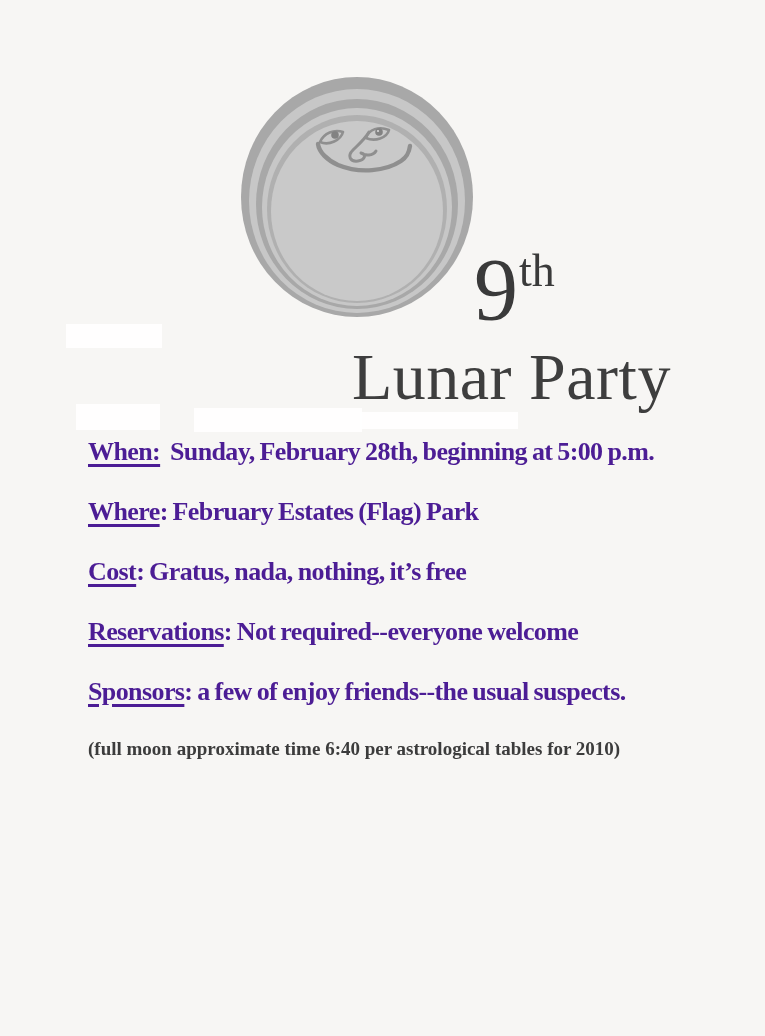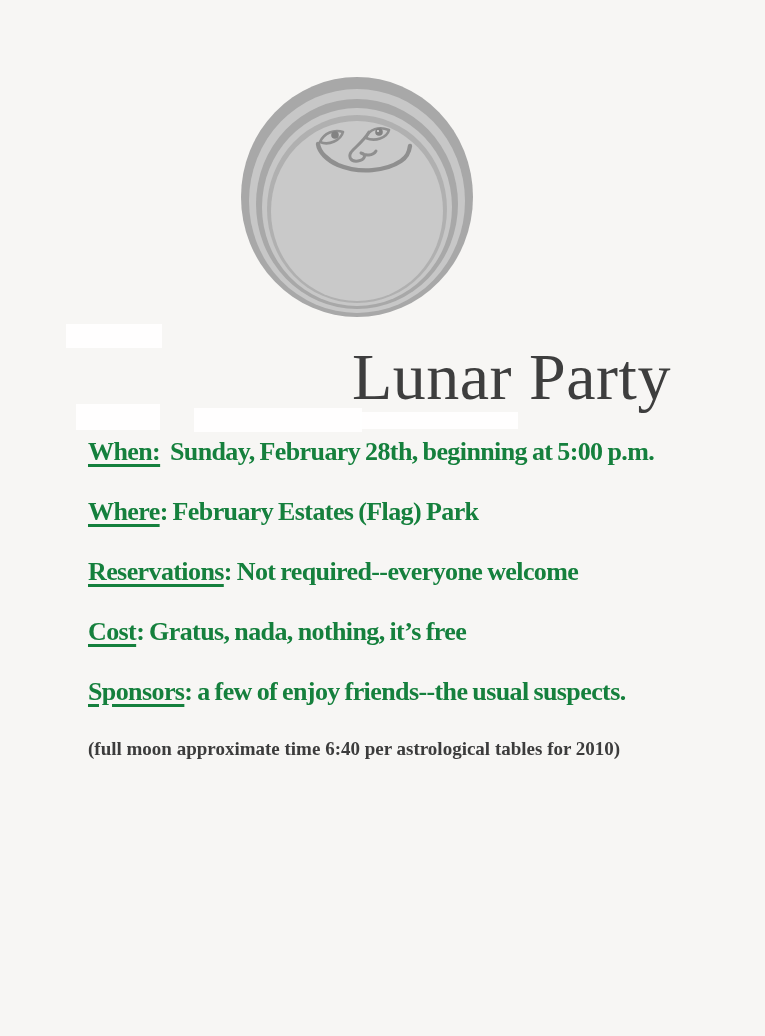--- a/index.html
+++ b/index.html
@@ -63,21 +63,21 @@
     width: 640px;
   }
   .content p {
     margin: 0 0 30px 0;
     font-weight: bold;
     font-size: 26px;
     line-height: 30px;
     letter-spacing: -0.6px;
     word-spacing: -1px;
     white-space: pre-wrap;
-    color: #15803d;
+    color: #4c1d95;
   }
   .label {
     text-decoration: underline;
     text-decoration-thickness: 2.5px;
     text-underline-offset: 4px;
   }
   .closing { margin-bottom: 0 !important; }
   .footnote {
     margin: 18px 0 0 0 !important;
     font-weight: bold;
@@ -110,31 +110,32 @@
       <path d="M 82,68 C 86,59 96,55 105,58 C 103,66 91,72 82,68 Z" stroke-width="2.6"></path>
       <circle cx="97" cy="61" r="3.8" fill="#828282" stroke="none"></circle>
       <path d="M 128,64 C 131,55 141,52 151,56 C 149,64 137,68 128,64 Z" stroke-width="2.6"></path>
       <circle cx="141" cy="58" r="3.8" fill="#828282" stroke="none"></circle>
       <circle cx="140" cy="57" r="1.1" fill="#d8d8d8" stroke="none"></circle>
       <path d="M 131,58 C 127,65 120,71 115,76 C 109,82 112,88 120,87 C 127,86 129,80 123,79 C 127,82 135,82 138,77" stroke-width="3"></path>
       <path d="M 80,70 C 81,78 89,86 100,91 C 122,100 148,97 163,87 C 169,83 171,79 172,72" stroke-width="4.4"></path>
     </g>
   </svg>
 
+  <div class="edition"><span>9</span><span class="suffix">th</span></div>
 
   <h1 class="title">Lunar Party</h1>
 
   <div class="content">
     <p><span class="label">When:</span><span>  Sunday, February 28th, beginning at 5:00 p.m.</span></p>
 
     <p><span class="label">Where</span><span>: February Estates (Flag) Park</span></p>
 
+    <p><span class="label">Cost</span><span>: Gratus, nada, nothing, it’s free</span></p>
+
     <p><span class="label">Reservations</span><span>: Not required--everyone welcome</span></p>
-
-    <p><span class="label">Cost</span><span>: Gratus, nada, nothing, it’s free</span></p>
 
 
 
     <p><span class="label">Sponsors</span><span>: a few of enjoy friends--the usual suspects.</span></p>
 
 
     <p class="footnote">(full moon approximate time 6:40 per astrological tables for 2010)</p>
   </div>
 
 </div>

